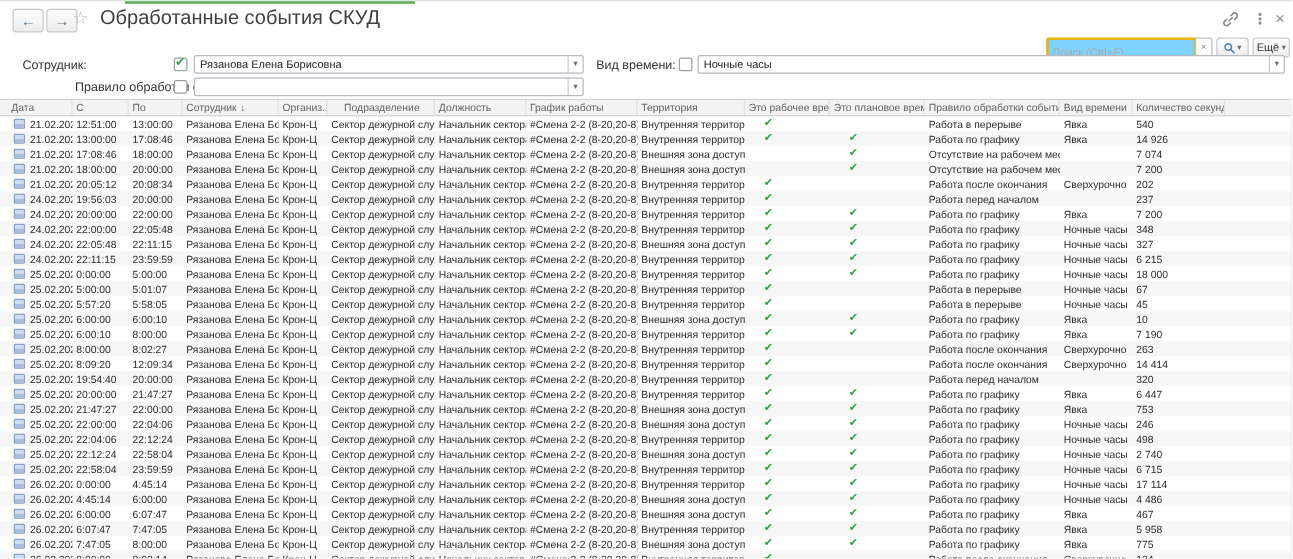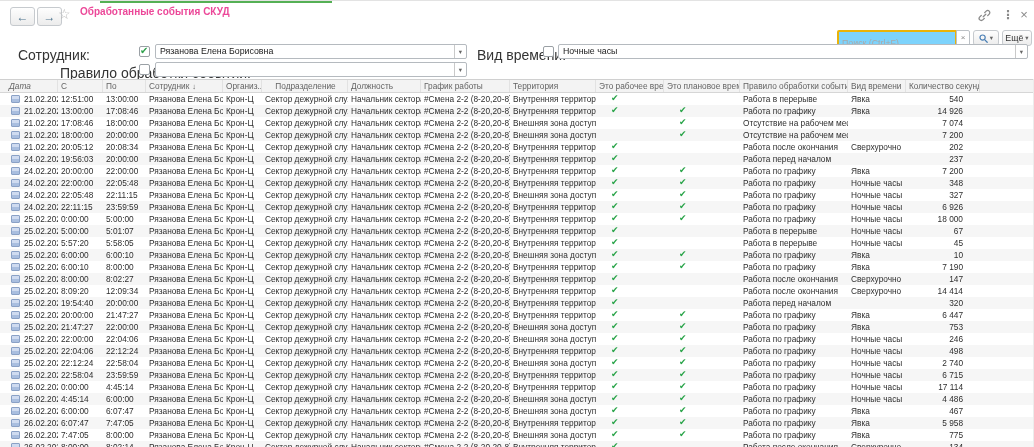--- a/index.html
+++ b/index.html
@@ -15,21 +15,21 @@
   .toolbar{position:absolute;left:0;top:0;width:100%;height:28px;}
   .nav-btn{
     position:absolute;top:6px;width:25px;height:19px;box-sizing:border-box;
     border:1px solid #c6cace;border-radius:3px;
     background:linear-gradient(#fefefe,#ececec);
     color:#4d748f;font-size:12px;line-height:16px;text-align:center;padding:0;cursor:pointer;
   }
   .nav-btn.back{left:10px;}
   .nav-btn.fwd{left:37px;}
   .fav-star{position:absolute;left:58px;top:5px;font-size:14px;color:#b7b7b7;}
-  .page-title{position:absolute;left:80px;top:5px;font-size:10px;font-weight:bold;color:#ec4899;margin:0;white-space:nowrap;}
+  .page-title{position:absolute;left:80px;top:5px;font-size:16px;font-weight:normal;color:#404040;margin:0;white-space:nowrap;}
   .win-ico{position:absolute;top:7px;color:#8a8a8a;font-size:12px;line-height:14px;text-align:center;width:14px;cursor:pointer;}
   .win-ico.link{left:978px;top:8px;}
   .win-ico.dots{left:1001px;font-weight:bold;}
   .win-ico.close{left:1017px;font-size:13px;}
 
   
   .search-box{
     position:absolute;left:837px;top:29px;width:120px;height:16px;box-sizing:border-box;
     border:2px solid #eab308;border-radius:2px 0 0 2px;background:#7dd3fc;
   }
@@ -47,21 +47,21 @@
     position:absolute;top:29px;height:16px;box-sizing:border-box;
     border:1px solid #c6cace;border-radius:3px;background:linear-gradient(#fefefe,#ececec);
     font-family:inherit;font-size:8.8px;color:#333;cursor:pointer;padding:0;
     display:flex;align-items:center;justify-content:center;gap:2px;
   }
   .btn-find{left:973px;width:26px;}
   .btn-more{left:1002px;width:30px;}
   .caret{font-size:6.5px;color:#666;}
 
   
-  .flt-label{position:absolute;font-size:14px;color:#333;white-space:nowrap;}
+  .flt-label{position:absolute;font-size:10px;color:#333;white-space:nowrap;}
   .checkbox{
     position:absolute;width:11px;height:11px;box-sizing:border-box;
     border:1px solid #9aa0a5;border-radius:2px;background:#fff;cursor:pointer;
   }
   .checkbox .mark{position:absolute;left:0px;top:-2px;font-size:10px;color:#2fa14c;display:none;}
   .checkbox.checked .mark{display:block;}
   .combo{
     position:absolute;height:15px;box-sizing:border-box;border:1px solid #b5babf;border-radius:2px;background:#fff;
   }
   .combo .val{
@@ -77,36 +77,36 @@
   .grid{position:absolute;left:0;top:78px;right:0;bottom:0;overflow:hidden;border-right:1px solid #ececec;}
   .thead{
     display:flex;height:14px;box-sizing:border-box;background:#f3f3f3;
     border-top:1px solid #d0d0d0;border-bottom:1px solid #d6d6d6;
   }
   .thead .hc{
     box-sizing:border-box;border-right:1px solid #e2e2e2;
     font-size:8.3px;color:#646464;line-height:12px;padding:0 1px 0 3px;
     white-space:nowrap;overflow:hidden;flex-shrink:0;
   }
-  .thead .hc:first-child{margin-left:6px;font-style:italic;}
+  .thead .hc:first-child{margin-left:6px;}
   .sort-arrow{font-size:7.5px;color:#555;margin-left:3px;}
   .tbody{position:absolute;left:0;top:14px;right:0;bottom:0;overflow:hidden;}
   .trow{display:flex;height:12px;cursor:default;}
   .trow.alt{background:#f6f6f6;}
   .trow .tc{
     box-sizing:border-box;font-size:8.3px;color:#2e2e2e;line-height:12px;
     padding-left:3px;white-space:nowrap;overflow:hidden;flex-shrink:0;
   }
   .trow .tc:first-child{margin-left:6px;}
   
   .col-date{width:52px;}  .col-from{width:45px;} .col-to{width:43px;}
   .col-emp{width:77px;}   .col-org{width:39px;}  .col-dept{width:86px;text-align:center;}
   .col-pos{width:73px;}   .col-sched{width:89px;}.col-terr{width:86px;padding-left:8px;}
   .col-work{width:68px;}  .col-plan{width:76px;} .col-rule{width:108px;padding-left:13px;}
-  .col-kind{width:58px;padding-left:10px;} .col-sec{width:74px;text-align:right;padding-right:17px;}
+  .col-kind{width:58px;padding-left:10px;} .col-sec{width:74px;padding-right:17px;}
   .col-fill{flex:1 1 auto;border-right:none !important;}
   .thead .col-terr,.thead .col-rule,.thead .col-kind{padding-left:3px;}
   .thead .col-sec{text-align:left;padding-right:1px;}
   .tc.chk{padding-left:15px;color:#27a347;font-size:9px;line-height:11px;}
   .c-date-inner{display:flex;align-items:center;height:12px;}
   .rec-icon{
     width:9px;height:8px;box-sizing:border-box;margin:0 4px 0 2px;flex-shrink:0;
     border:1px solid #8aa1c6;border-radius:1px;
     background:linear-gradient(#cfdbf0 50%,#a9bedf 50%);
   }
@@ -405,21 +405,21 @@
           <div class="tc col-emp">Рязанова Елена Бор...</div>
           <div class="tc col-org">Крон-Ц</div>
           <div class="tc col-dept">Сектор дежурной служ...</div>
           <div class="tc col-pos">Начальник сектора</div>
           <div class="tc col-sched">#Смена 2-2 (8-20,20-8)</div>
           <div class="tc col-terr">Внутренняя территория</div>
           <div class="tc col-work chk">✔</div>
           <div class="tc col-plan chk">✔</div>
           <div class="tc col-rule">Работа по графику</div>
           <div class="tc col-kind">Ночные часы</div>
-          <div class="tc col-sec">6 926</div>
+          <div class="tc col-sec">6 215</div>
           <div class="tc col-fill"></div>
         </div>
         <div class="trow">
           <div class="tc col-date">
             <span class="c-date-inner">
               <span class="rec-icon"></span>
               <span>25.02.2025</span>
             </span>
           </div>
           <div class="tc col-from">0:00:00</div>
@@ -537,21 +537,21 @@
           <div class="tc col-emp">Рязанова Елена Бор...</div>
           <div class="tc col-org">Крон-Ц</div>
           <div class="tc col-dept">Сектор дежурной служ...</div>
           <div class="tc col-pos">Начальник сектора</div>
           <div class="tc col-sched">#Смена 2-2 (8-20,20-8)</div>
           <div class="tc col-terr">Внутренняя территория</div>
           <div class="tc col-work chk">✔</div>
           <div class="tc col-plan chk"></div>
           <div class="tc col-rule">Работа после окончания</div>
           <div class="tc col-kind">Сверхурочно</div>
-          <div class="tc col-sec">147</div>
+          <div class="tc col-sec">263</div>
           <div class="tc col-fill"></div>
         </div>
         <div class="trow">
           <div class="tc col-date">
             <span class="c-date-inner">
               <span class="rec-icon"></span>
               <span>25.02.2025</span>
             </span>
           </div>
           <div class="tc col-from">8:09:20</div>

